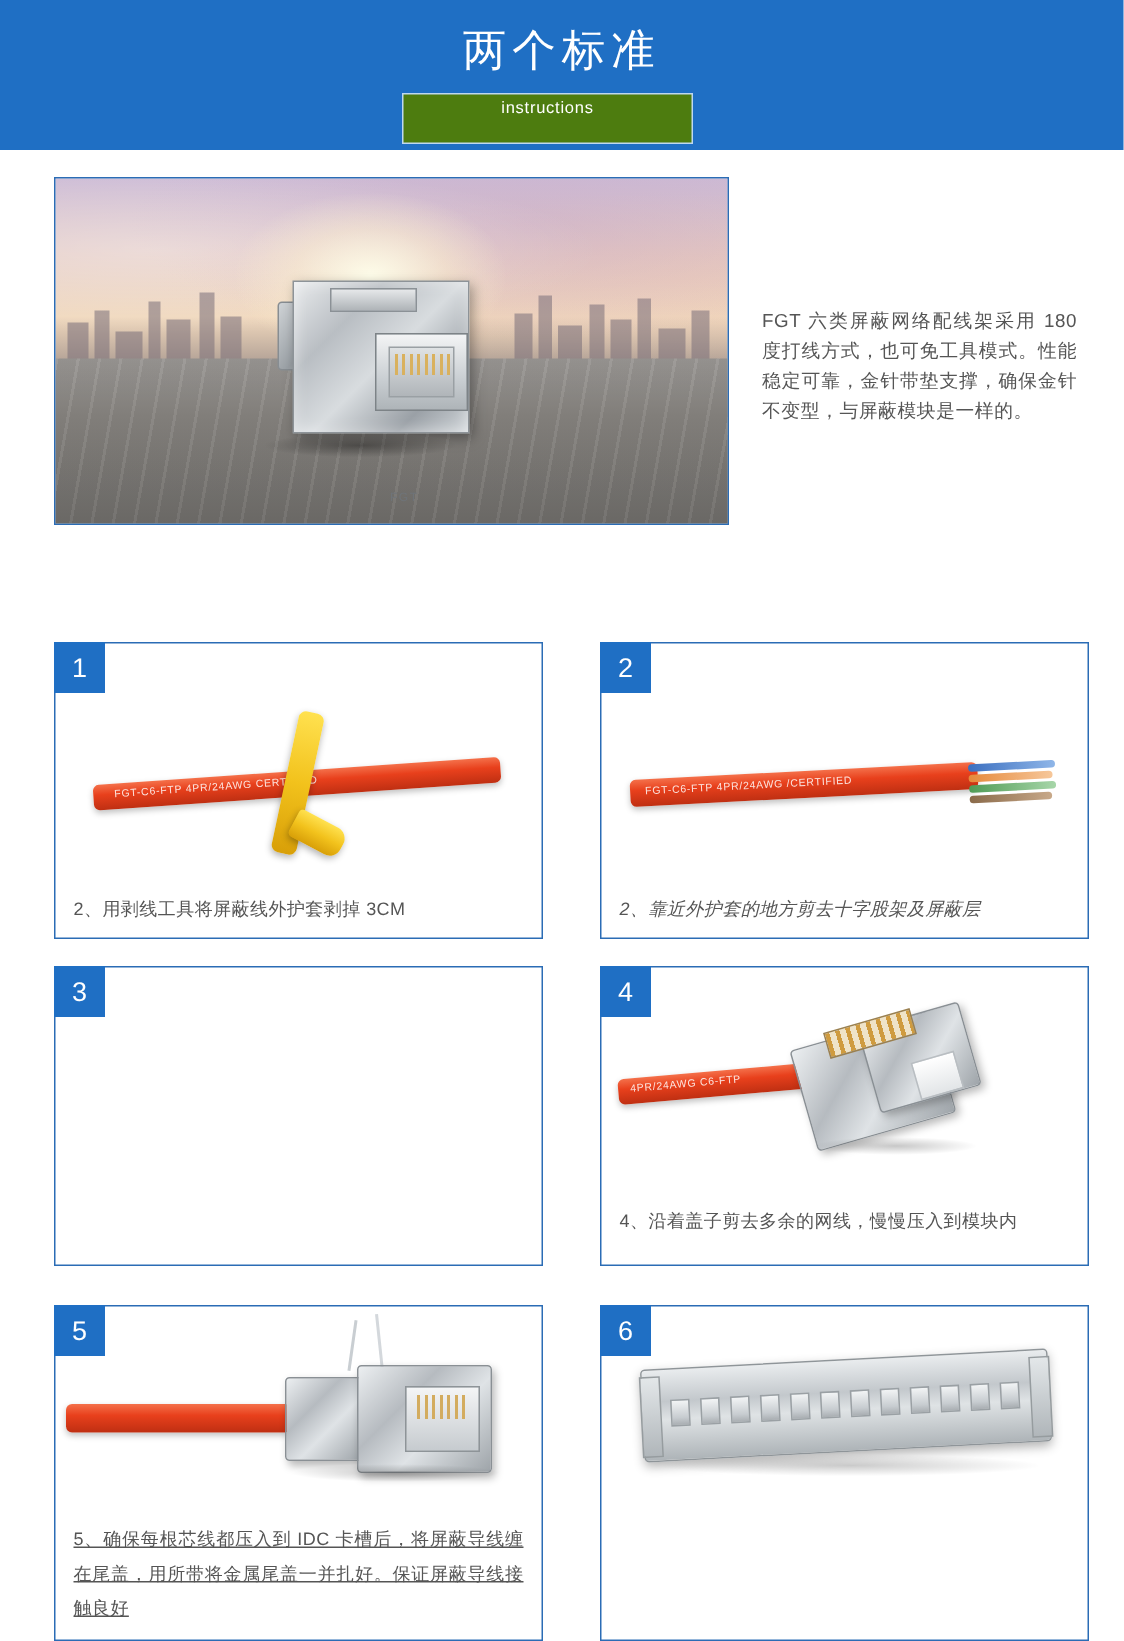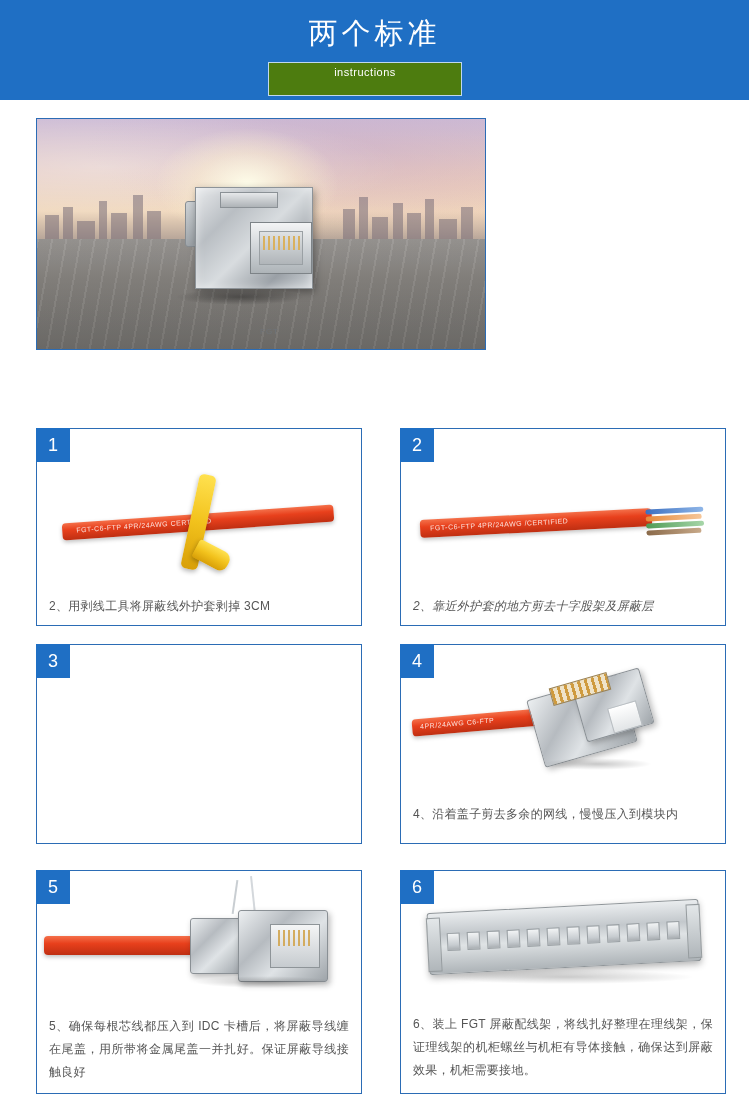--- a/index.html
+++ b/index.html
@@ -329,20 +329,21 @@
       <div class="mod-body">
         <div class="mod-tab"></div>
         <div class="mod-port">
           <div class="mod-port-slot"></div>
         </div>
         <div class="mod-label">FGT</div>
       </div>
     </div>
   </div>
 
+  <div class="intro-text">FGT 六类屏蔽网络配线架采用 180 度打线方式，也可免工具模式。性能稳定可靠，金针带垫支撑，确保金针不变型，与屏蔽模块是一样的。</div>
 </div>
 
 <div class="steps">
 
   <div class="step" style="left:0px; top:0px; width:326px; height:198px;">
     <div class="step-art" style="height:160px;">
       <div class="cable" style="left:24px; top:84px; width:272px; height:17px; transform:rotate(-4deg);">
         <div class="cable-print" style="left:14px; top:4px;">FGT-C6-FTP  4PR/24AWG  CERTIFIED</div>
       </div>
       <div class="tool" style="left:152px; top:44px; width:17px; height:96px; transform:rotate(12deg);"></div>
@@ -397,21 +398,21 @@
       <div class="cable" style="left:6px; top:64px; width:150px; height:19px;"></div>
       <div class="mini-mod" style="left:152px; top:46px; width:52px; height:56px; border-radius:3px;"></div>
       <div class="mini-mod" style="left:200px; top:38px; width:90px; height:72px; border-radius:3px;"></div>
       <div style="position:absolute; left:232px; top:52px; width:50px; height:44px;
                   background:linear-gradient(180deg,#f4f5f6,#c6cbcf); border:1px solid #8e9498;"></div>
       <div style="position:absolute; left:240px; top:58px; width:34px; height:16px;
                   background:repeating-linear-gradient(90deg,#d3ac5f 0 2px, rgba(0,0,0,0) 2px 5px);"></div>
       <div style="position:absolute; left:156px; top:104px; width:140px; height:12px;
                   background:radial-gradient(ellipse at center, rgba(0,0,0,0.22) 0%, rgba(0,0,0,0) 70%);"></div>
     </div>
-    <div class="step-caption" style="top:144px; text-align:justify;">5、确保每根芯线都压入到 IDC 卡槽后，将屏蔽导线缠在尾盖，用所带将金属尾盖一并扎好。保证屏蔽导线接触良好</div>
+    <div class="step-caption" style="top:144px; text-align:justify;text-decoration:underline;">5、确保每根芯线都压入到 IDC 卡槽后，将屏蔽导线缠在尾盖，用所带将金属尾盖一并扎好。保证屏蔽导线接触良好</div>
     <div class="step-badge">5</div>
   </div>
 
   <div class="step" style="left:364px; top:442px; width:326px; height:224px;">
     <div class="step-art" style="height:134px;">
       <div class="panel" style="left:26px; top:34px; width:272px; height:62px; transform:rotate(-3deg); border-radius:3px;">
         <div style="position:absolute; left:18px; top:20px; width:238px; height:20px;">
           <div class="panel-slot" style="left:0px;"></div>
           <div class="panel-slot" style="left:20px;"></div>
           <div class="panel-slot" style="left:40px;"></div>
@@ -426,17 +427,16 @@
           <div class="panel-slot" style="left:220px;"></div>
         </div>
         <div style="position:absolute; left:-2px; top:4px; width:14px; height:54px;
                     background:linear-gradient(180deg,#e3e7e9,#b0b6ba); border:1px solid #969c9f;"></div>
         <div style="position:absolute; right:-2px; top:4px; width:14px; height:54px;
                     background:linear-gradient(180deg,#e3e7e9,#b0b6ba); border:1px solid #969c9f;"></div>
       </div>
       <div style="position:absolute; left:40px; top:98px; width:250px; height:14px;
                   background:radial-gradient(ellipse at center, rgba(0,0,0,0.2) 0%, rgba(0,0,0,0) 72%);"></div>
     </div>
-    <div class="step-caption" style="top:142px; text-align:justify;">6、装上 FGT 屏蔽配线架，将线扎好整理在理线架，保证理线架的机柜螺丝与机柜有导体接触，确保达到屏蔽效果，机柜需要接地。</div>
     <div class="step-badge">6</div>
   </div>
 
 </div>
 
 </body></html>

